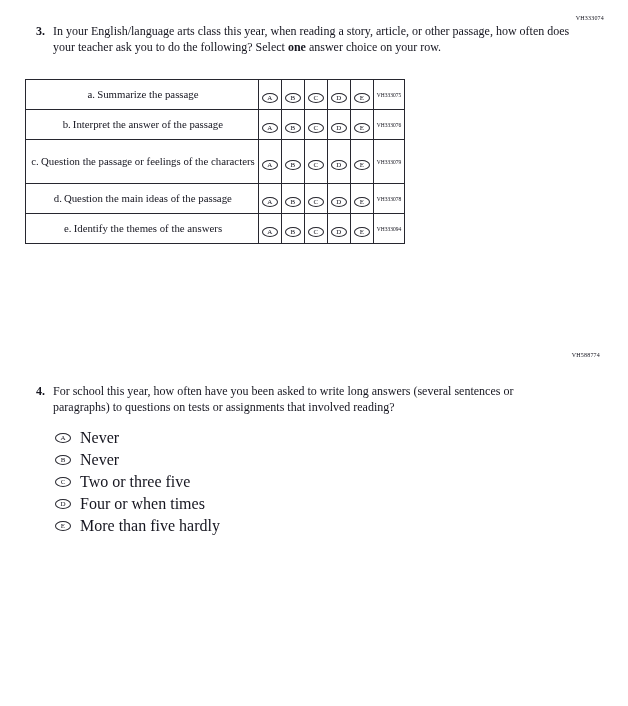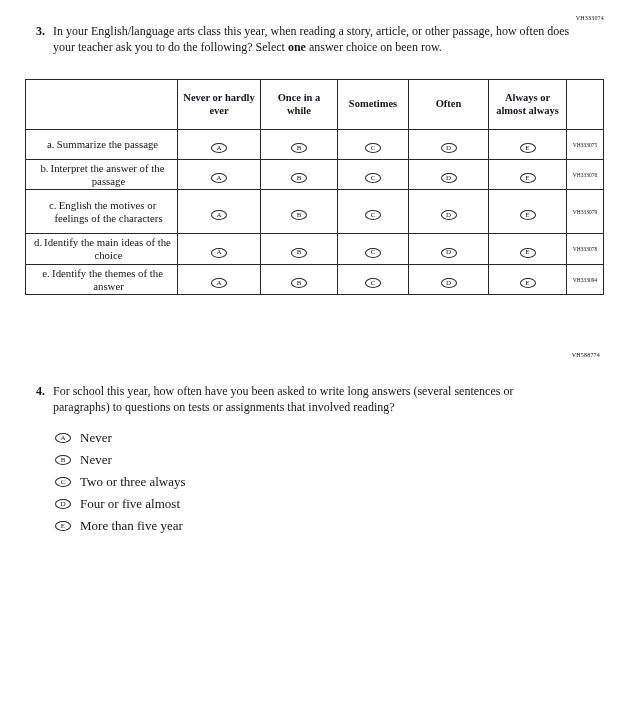--- a/index.html
+++ b/index.html
@@ -98,45 +98,36 @@
     position: absolute;
     top: 432px; left: 55px;
   }
   .q4-option {
     display: flex;
     align-items: center;
     gap: 9px;
     margin-bottom: 10px;
     height: 12px;
   }
-  .q4-option .opt-label { font-size: 13px; }
+  .q4-option .opt-label { font-size: 16px; }
 </style>
 </head>
 <body>
 
 <div class="page">
 
   <div class="tiny-code" id="code-top">VH333074</div>
 
   <div class="question" id="q3-block">
     <span class="q-number">3.</span>
-    <span class="q-text"><span>In your English/language arts class this year, when reading a story, article, or other passage, how often does your teacher ask you to do the following? Select </span><b>one</b><span> answer choice on been row.</span></span>
+    <span class="q-text"><span>In your English/language arts class this year, when reading a story, article, or other passage, how often does your teacher ask you to do the following? Select </span><b>one</b><span> answer choice on your row.</span></span>
   </div>
 
   <table id="q3-table">
     <tbody>
-        <tr>
-      <th class="col-label"></th>
-      <th class="col-a1">Never or hardly ever</th>
-      <th class="col-a2">Once in a while</th>
-      <th class="col-a3">Sometimes</th>
-      <th class="col-a4">Often</th>
-      <th class="col-a5">Always or almost always</th>
-      <th class="col-code"></th>
-    </tr>
 
     <tr class="r-std">
       <td class="row-label">
         <span class="hang"><span class="ltr">a.</span><span>Summarize the passage</span></span>
       </td>
       <td class="bubble-cell"><span class="bubble">A</span></td>
       <td class="bubble-cell"><span class="bubble">B</span></td>
       <td class="bubble-cell"><span class="bubble">C</span></td>
       <td class="bubble-cell"><span class="bubble">D</span></td>
       <td class="bubble-cell"><span class="bubble">E</span></td>
@@ -150,45 +141,45 @@
       <td class="bubble-cell"><span class="bubble">A</span></td>
       <td class="bubble-cell"><span class="bubble">B</span></td>
       <td class="bubble-cell"><span class="bubble">C</span></td>
       <td class="bubble-cell"><span class="bubble">D</span></td>
       <td class="bubble-cell"><span class="bubble">E</span></td>
       <td class="code-cell">VH333076</td>
     </tr>
 
     <tr class="r-tall">
       <td class="row-label">
-        <span class="hang"><span class="ltr">c.</span><span>English the motives or feelings of the characters</span></span>
+        <span class="hang"><span class="ltr">c.</span><span>Question the passage or feelings of the characters</span></span>
       </td>
       <td class="bubble-cell"><span class="bubble">A</span></td>
       <td class="bubble-cell"><span class="bubble">B</span></td>
       <td class="bubble-cell"><span class="bubble">C</span></td>
       <td class="bubble-cell"><span class="bubble">D</span></td>
       <td class="bubble-cell"><span class="bubble">E</span></td>
       <td class="code-cell">VH333079</td>
     </tr>
 
     <tr class="r-std">
       <td class="row-label">
-        <span class="hang"><span class="ltr">d.</span><span>Identify the main ideas of the choice</span></span>
+        <span class="hang"><span class="ltr">d.</span><span>Question the main ideas of the passage</span></span>
       </td>
       <td class="bubble-cell"><span class="bubble">A</span></td>
       <td class="bubble-cell"><span class="bubble">B</span></td>
       <td class="bubble-cell"><span class="bubble">C</span></td>
       <td class="bubble-cell"><span class="bubble">D</span></td>
       <td class="bubble-cell"><span class="bubble">E</span></td>
       <td class="code-cell">VH333078</td>
     </tr>
 
     <tr class="r-std">
       <td class="row-label">
-        <span class="hang"><span class="ltr">e.</span><span>Identify the themes of the answer</span></span>
+        <span class="hang"><span class="ltr">e.</span><span>Identify the themes of the answers</span></span>
       </td>
       <td class="bubble-cell"><span class="bubble">A</span></td>
       <td class="bubble-cell"><span class="bubble">B</span></td>
       <td class="bubble-cell"><span class="bubble">C</span></td>
       <td class="bubble-cell"><span class="bubble">D</span></td>
       <td class="bubble-cell"><span class="bubble">E</span></td>
       <td class="code-cell">VH333094</td>
     </tr>
   </tbody>
     </table>
@@ -204,25 +195,25 @@
     <div class="q4-option">
       <span class="bubble">A</span>
       <span class="opt-label">Never</span>
     </div>
     <div class="q4-option">
       <span class="bubble">B</span>
       <span class="opt-label">Never</span>
     </div>
     <div class="q4-option">
       <span class="bubble">C</span>
-      <span class="opt-label">Two or three always</span>
+      <span class="opt-label">Two or three five</span>
     </div>
     <div class="q4-option">
       <span class="bubble">D</span>
-      <span class="opt-label">Four or five almost</span>
+      <span class="opt-label">Four or when times</span>
     </div>
     <div class="q4-option">
       <span class="bubble">E</span>
-      <span class="opt-label">More than five year</span>
+      <span class="opt-label">More than five hardly</span>
     </div>
   </div>
 
 </div>
 
 </body></html>

